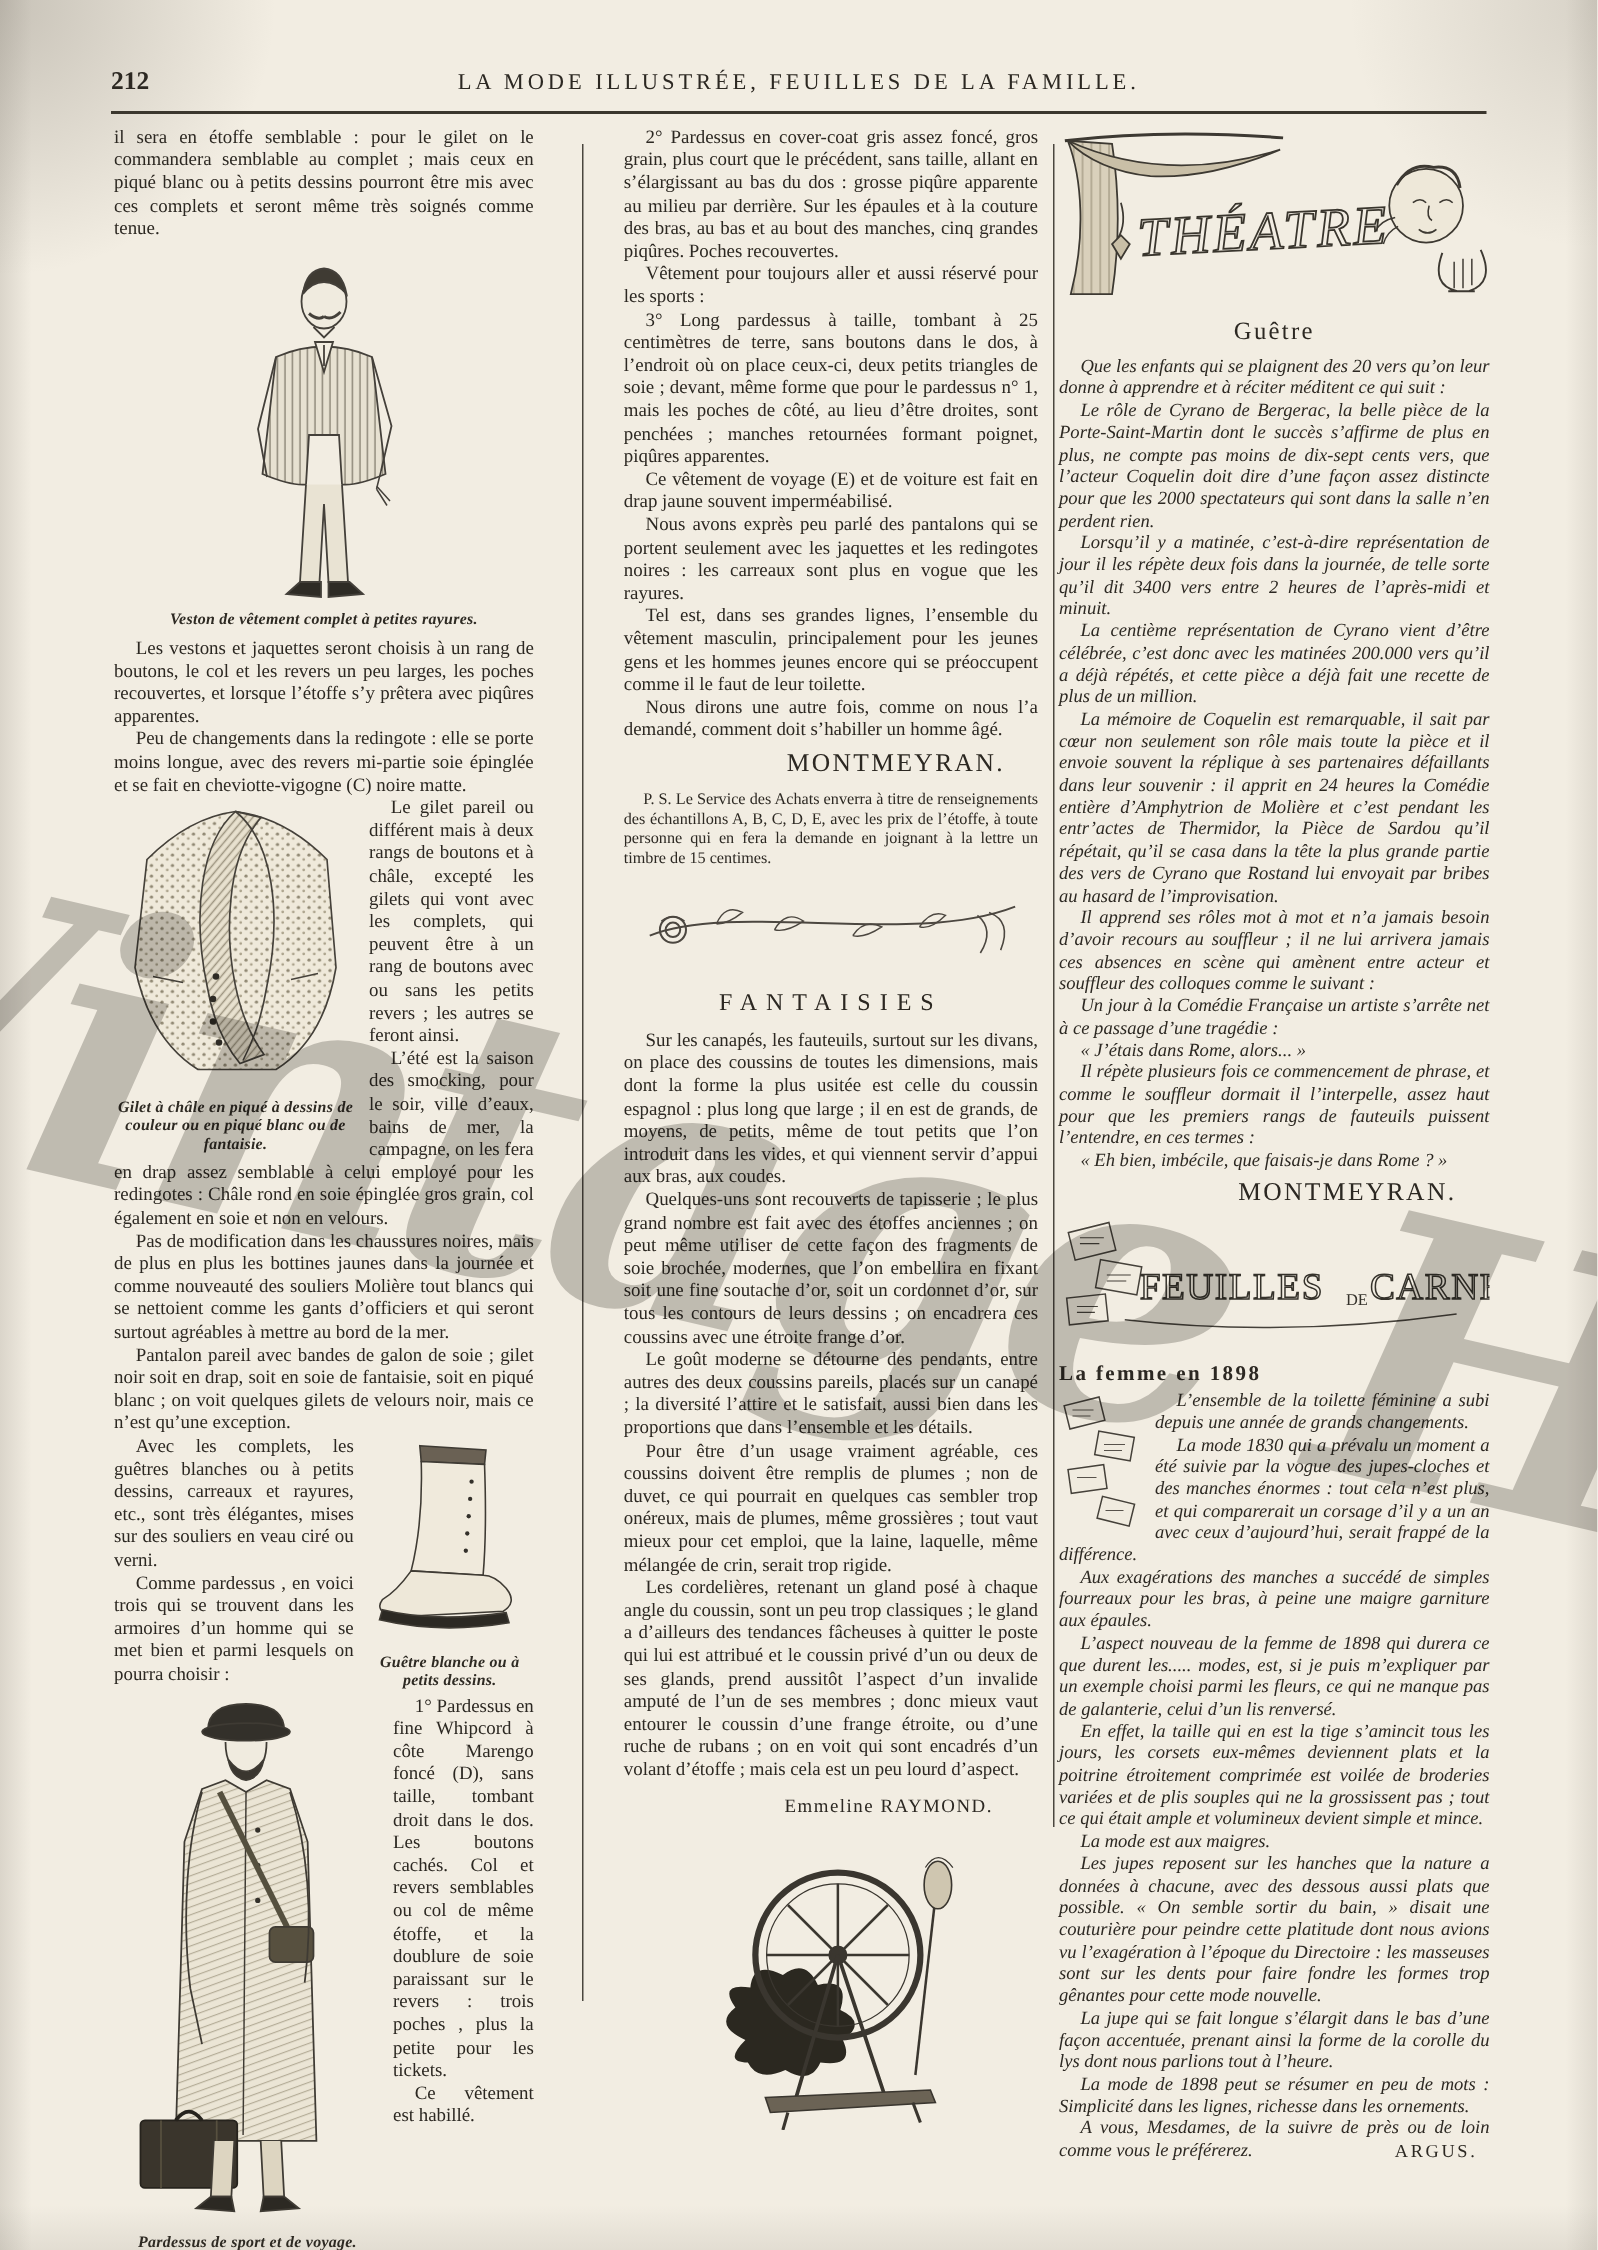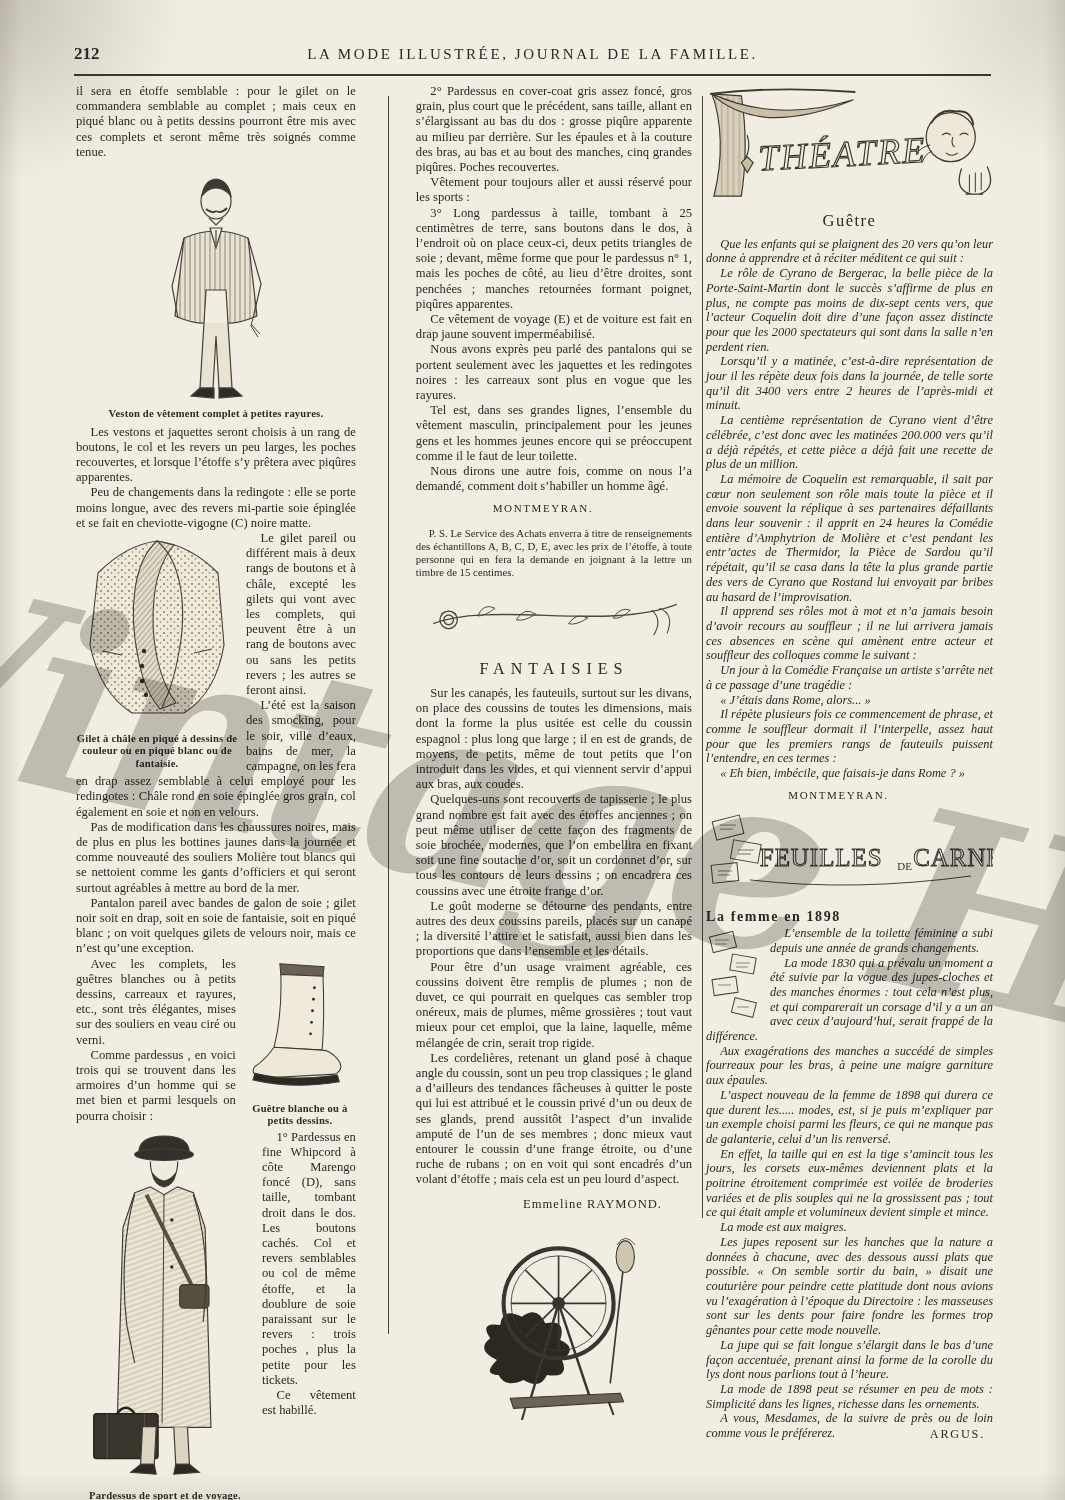--- a/index.html
+++ b/index.html
@@ -28,22 +28,22 @@
   .col3{width:287px; font-size:12.4px; line-height:14.7px;}
   .par{margin:0; text-indent:1.15em;}
   .noind{text-indent:0;}
   .ital{font-style:italic;}
   .clr{clear:both;}
   figure{margin:0;}
   .fig-center{text-align:center; margin:8px 0 4px;}
   .fl-l{float:left; margin:2px 8px 2px 0; text-align:center;}
   .fl-r{float:right; margin:2px 0 2px 8px; text-align:center;}
   .caption{font-size:10.6px; line-height:12.5px; font-weight:bold; text-align:center;
-    letter-spacing:.2px; color:#2e2a23; margin-top:2px;}
-  .sig{text-align:center; font-size:11px; letter-spacing:1.6px; margin:7px 22px 4px 0; text-indent:0;}
+    letter-spacing:.2px; color:#2e2a23; margin-top:2px;font-style:italic;}
+  .sig{text-align:right; font-size:17px; letter-spacing:1.6px; margin:7px 22px 4px 0; text-indent:0;}
   .sig2{text-align:right; font-size:12.6px; letter-spacing:1px; margin:9px 30px 2px 0; text-indent:0;}
   .ps{font-size:10.8px; line-height:13px; margin:10px 0 0; text-indent:1.2em; text-align:justify;}
   .h-fanta{font-size:16px; font-weight:normal; letter-spacing:6px; text-align:center; margin:16px 0 10px;}
   .h-mem{font-size:16.5px; font-weight:normal; letter-spacing:1.5px; text-align:center; margin:12px 0 8px;}
   .h-femme{font-size:14px; font-weight:bold; letter-spacing:1.6px; margin:10px 0 1px;}
   .argus{text-align:right; font-size:12.2px; letter-spacing:1.8px; margin:-14px 8px 0 0; text-indent:0;}
   .vdiv{position:absolute; top:96px; width:1px; background:#4a463e;}
   #vdiv1{left:388px; height:1238px;}
   #vdiv2{left:702px; height:1122px;}
   .watermark{
@@ -58,21 +58,21 @@
   svg text{font-family:"Liberation Serif", serif;}
 </style>
 </head>
 <body>
 
 <div class="page">
 
   <header class="hdr">
     <div class="hdr-row">
       <span class="pgnum">212</span>
-      <span class="masthead">LA MODE ILLUSTRÉE, JOURNAL DE LA FAMILLE.</span>
+      <span class="masthead">LA MODE ILLUSTRÉE, FEUILLES DE LA FAMILLE.</span>
       <span class="hdr-sp"></span>
     </div>
     <div class="rule"></div>
   </header>
 
   <div class="content">
 
     <section class="col col1">
       <p class="par noind">il sera en étoffe semblable : pour le gilet on le commandera semblable au complet ; mais ceux en piqué blanc ou à petits dessins pourront être mis avec ces complets et seront même très soignés comme tenue.</p>
 

